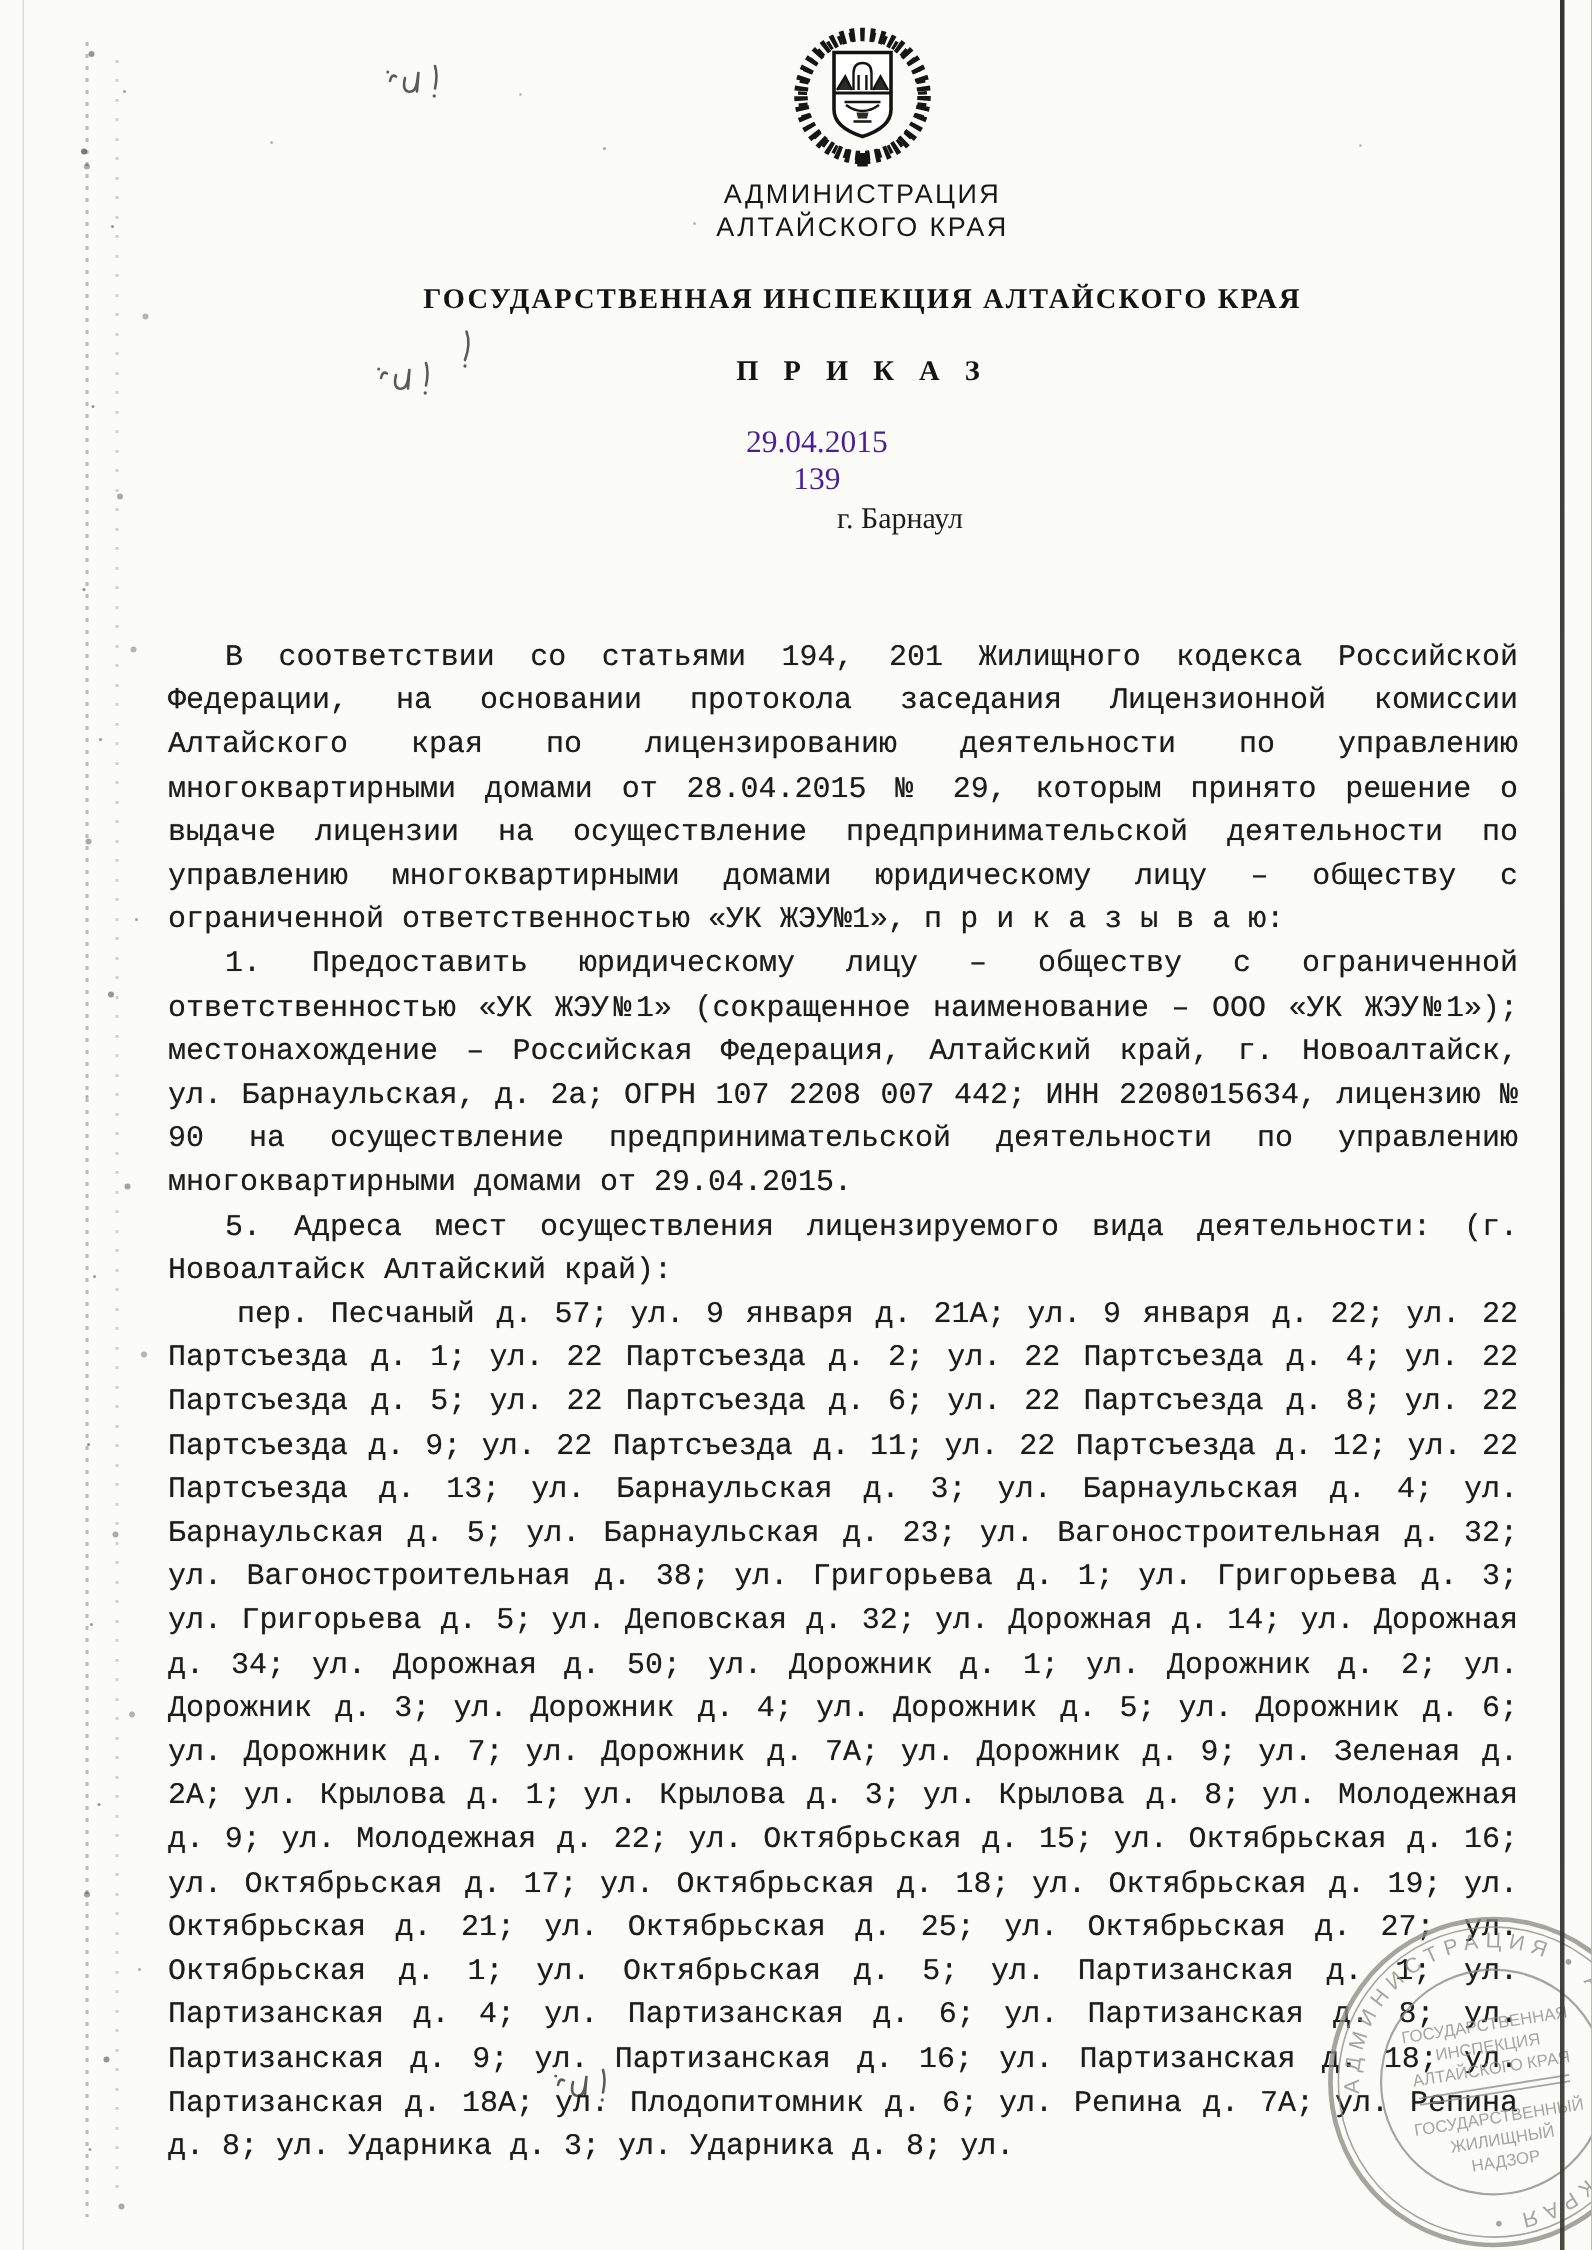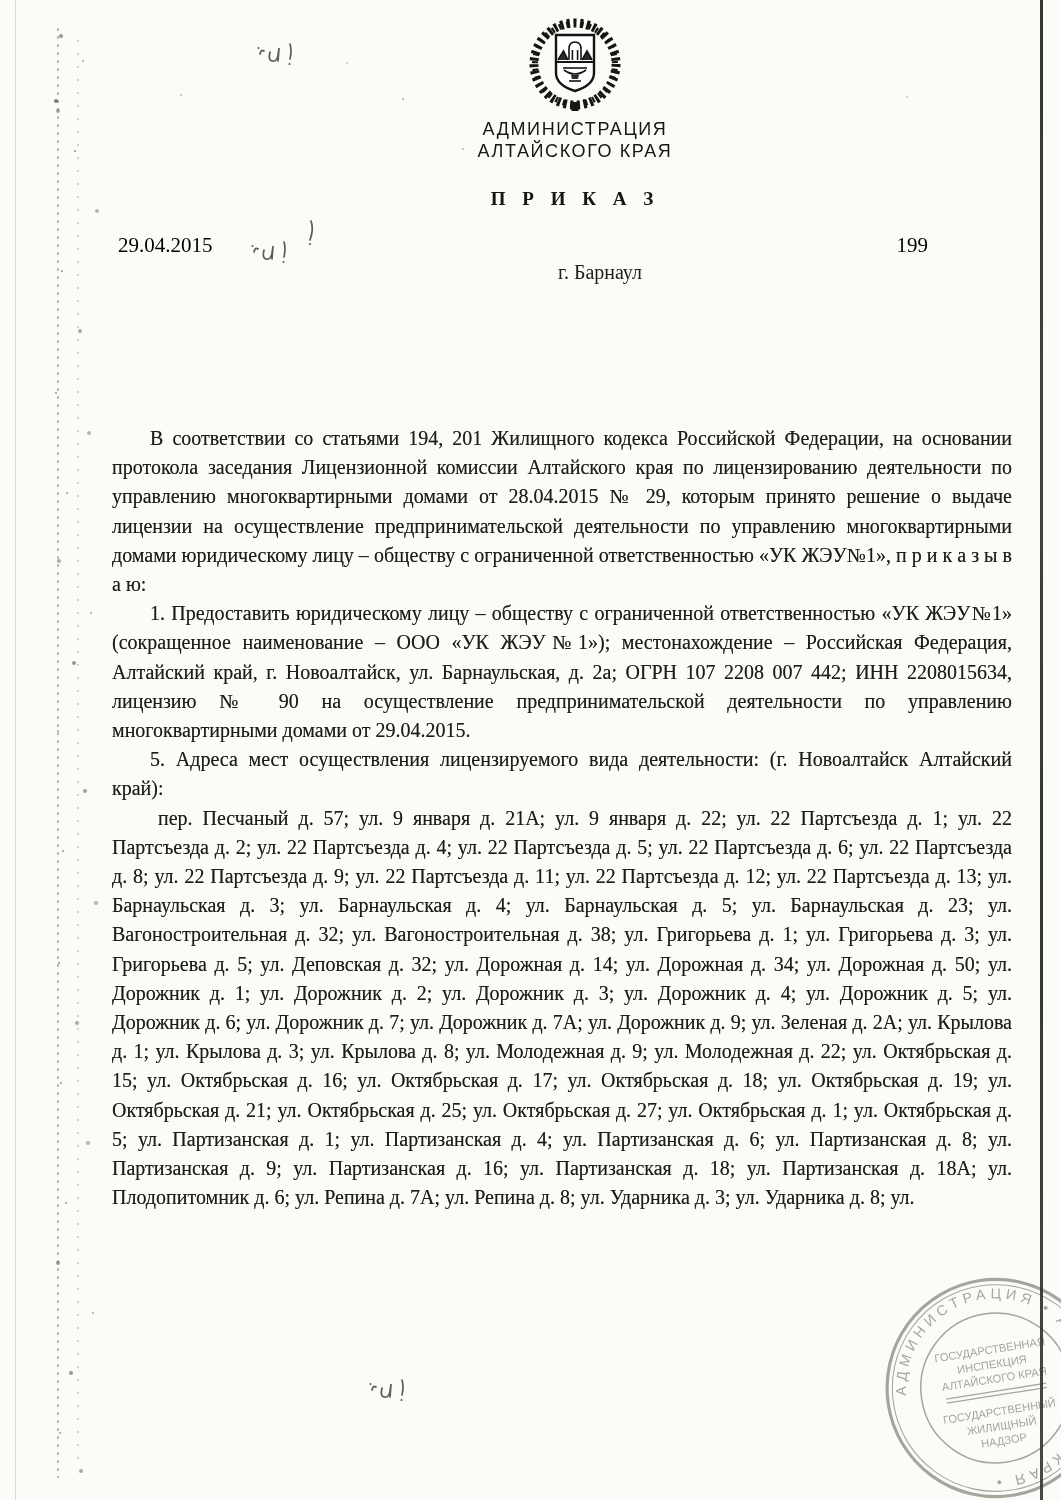--- a/index.html
+++ b/index.html
@@ -74,39 +74,39 @@
     color:#141413;
   }
   .doc-type{
     margin-top:26px;
     font-weight:bold;font-size:19px;letter-spacing:6px;
     color:#141413;
   }
   .date-row{
     margin-top:23px;
     display:flex;justify-content:space-between;
-    padding:0 112px 0 8px;
-    font-size:21px;color:#000000;
+    padding:0 69px 0 8px;
+    font-size:21px;color:#4c1d95;flex-direction:column;
   }
   .city{
     margin-top:3px;font-size:20px;
     transform:translateX(25px);
   }
   .subject{
     margin:21px auto 0;max-width:800px;
     font-size:20.5px;line-height:25px;
   }
   
   .body-text{
     position:absolute;left:112px;top:424px;width:900px;z-index:3;
     font-size:20px;line-height:29.2px;
     text-align:justify;
     text-shadow:0 0 .5px rgba(20,20,20,.55);
   }
-  .body-text p{margin:0;text-indent:38px;}
+  .body-text p{margin:0;text-indent:38px;font-family:Liberation Mono, monospace;}
   .body-text p.addresses{text-indent:46px;}
   
   .stamp{
     position:absolute;left:880px;top:1272px;z-index:4;
     transform:rotate(-9deg);
     opacity:.78;
   }
 </style>
 </head>
 <body>
@@ -176,26 +176,27 @@
         <path d="M38,52 h24"></path>
         <path d="M39,54 Q50,62 61,54"></path>
         <path d="M46,59 L54,59 L53,63 L47,63 Z" fill="#2a2a26" stroke="none"></path>
         <path d="M44,65 h12"></path>
       </g>
     </svg>
 
     <div class="org-line">АДМИНИСТРАЦИЯ</div>
     <div class="org-line">АЛТАЙСКОГО КРАЯ</div>
 
+    <div class="inspection">ГОСУДАРСТВЕННАЯ ИНСПЕКЦИЯ АЛТАЙСКОГО КРАЯ</div>
 
     <div class="doc-type">П Р И К А З</div>
 
     <div class="date-row">
       <span>29.04.2015</span>
-      <span>199</span>
+      <span>139</span>
     </div>
 
     <div class="city">г. Барнаул</div>
 
   </div>
 
   <div class="body-text">
     <p>В соответствии со статьями 194, 201 Жилищного кодекса Российской Федерации, на основании протокола заседания Лицензионной комиссии Алтайского края по лицензированию деятельности по управлению многоквартирными домами от 28.04.2015 № 29, которым принято решение о выдаче лицензии на осуществление предпринимательской деятельности по управлению многоквартирными домами юридическому лицу – обществу с ограниченной ответственностью «УК ЖЭУ№1», п р и к а з ы в а ю:</p>
     <p>1. Предоставить юридическому лицу – обществу с ограниченной ответственностью «УК ЖЭУ№1» (сокращенное наименование – ООО «УК ЖЭУ№1»); местонахождение – Российская Федерация, Алтайский край, г. Новоалтайск, ул. Барнаульская, д. 2а; ОГРН 107 2208 007 442; ИНН 2208015634, лицензию № 90 на осуществление предпринимательской деятельности по управлению многоквартирными домами от 29.04.2015.</p>
     <p>5. Адреса мест осуществления лицензируемого вида деятельности: (г. Новоалтайск Алтайский край):</p>

